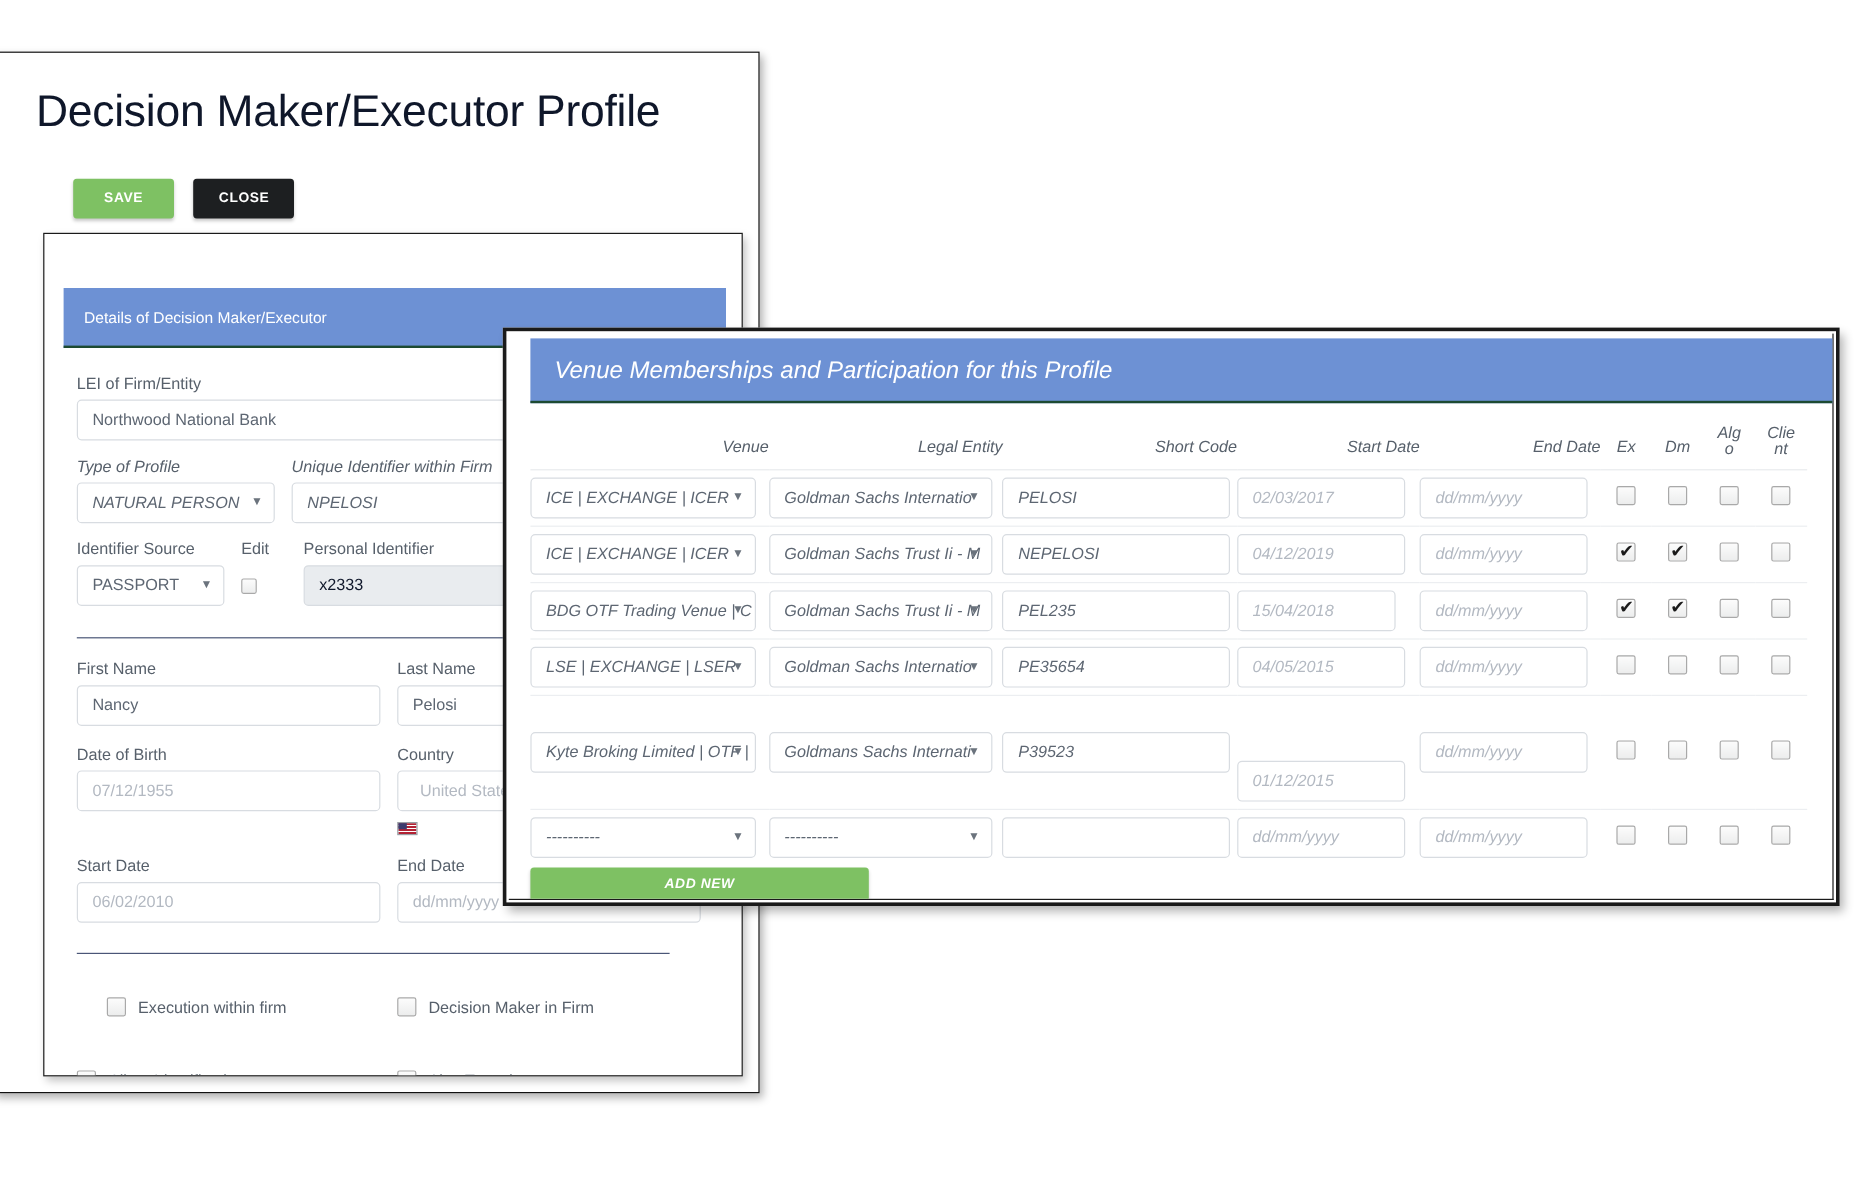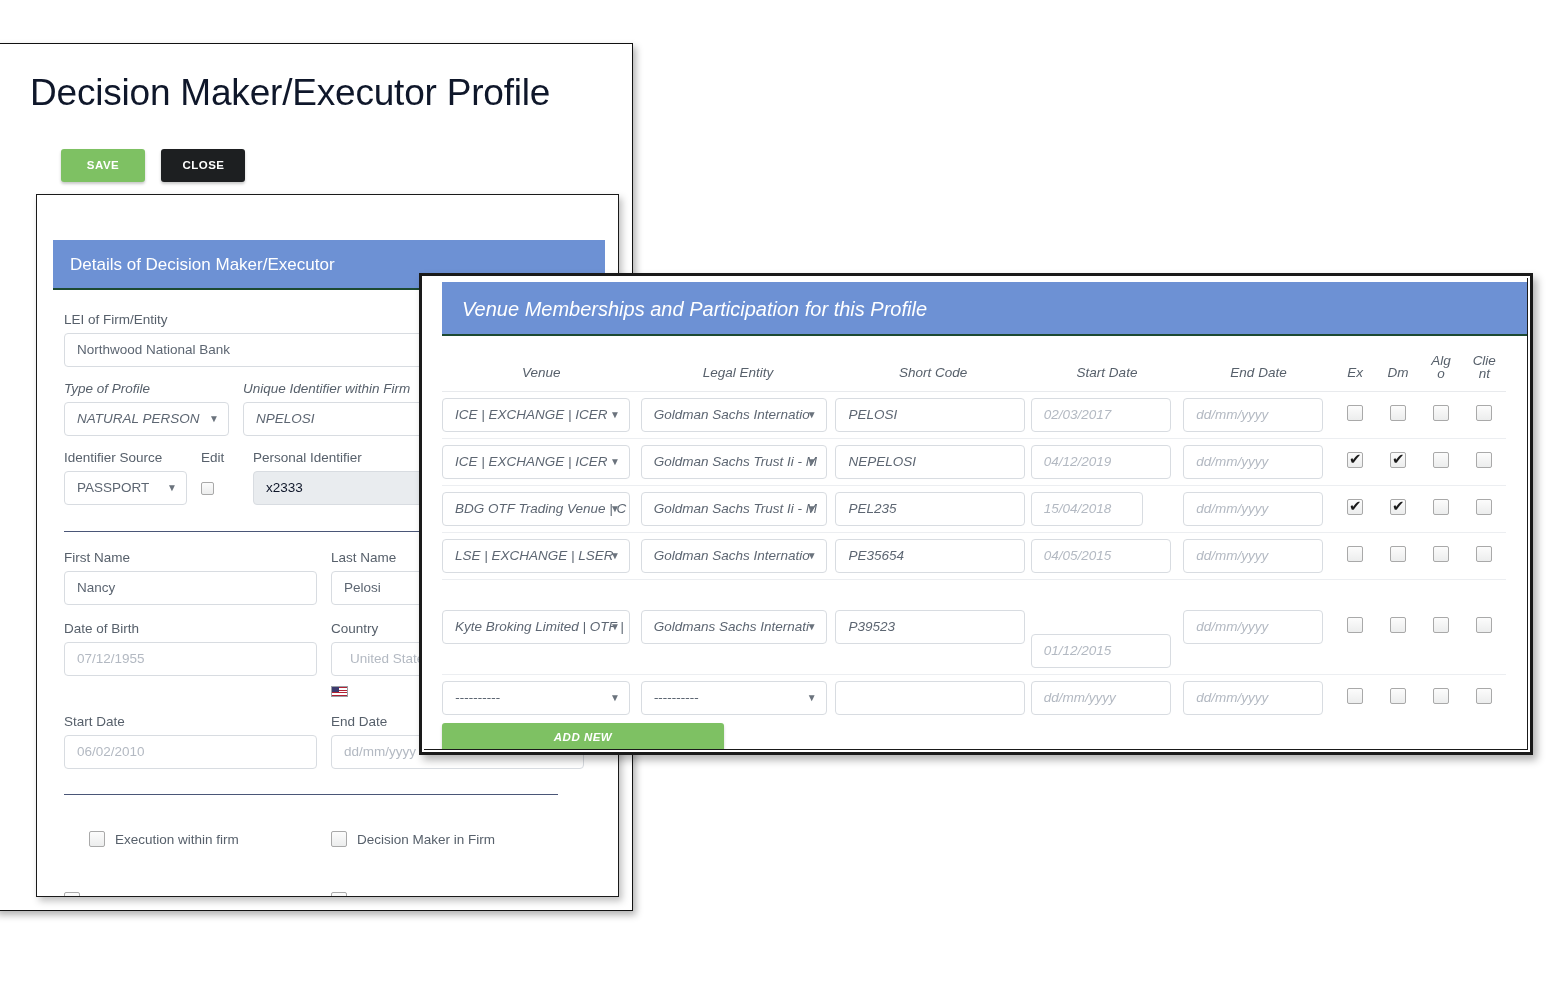--- a/index.html
+++ b/index.html
@@ -57,21 +57,21 @@
     background: #ffffff;
     border: 1px solid #1a1a1a;
     box-shadow: 3px 4px 7px rgba(0,0,0,0.25);
     overflow: hidden;
   }
   .left-card .hdr {
     position: absolute; left: 16px; top: 45px;
     width: 552px; height: 50px;
     background: #6d91d4;
     border-bottom: 2px solid #1d4a32;
-    color: #fff; font-size: 17px; line-height: 50px; padding-left: 17px;
+    color: #fff; font-size: 13px; line-height: 50px; padding-left: 17px;
   }
 
   .form-area { position: absolute; left: 0; top: 100px; width: 583px; }
 
   .lbl {
     font-size: 13.5px;
     color: #57606b;
     font-weight: 400;
     margin-bottom: 6px;
     display: block;
@@ -162,21 +162,21 @@
     position: absolute; left: 18px; top: 4px;
     width: 1086px; height: 54px;
     background: #6d91d4;
     border-bottom: 2px solid #1d4a32;
     color: #fff; font-size: 20px; line-height: 54px; padding-left: 20px;
   }
 
   table.venues { border-collapse: collapse; width: 1064px; margin-left: 18px; margin-top: 76px; }
   table.venues th {
     font-size: 13.5px; color: #57606b; font-weight: 400;
-    text-align: center; padding: 0 0 11px 0;
+    text-align: right; padding: 0 0 11px 0;
     border-bottom: 1px solid #e8eaed;
     vertical-align: bottom;
   }
   table.venues th.ctr { text-align: center; }
   table.venues td { padding: 6px 0; border-bottom: 1px solid #eceef1; }
   table.venues tr:last-child td { border-bottom: none; }
   td.cbcell { text-align: center; }
   td.cbcell .cbx { margin: 0 auto; }
 
   .add-new {
@@ -403,21 +403,21 @@
               <td>
                 <div class="fld sel" style="width: 188px;"><span>BDG OTF Trading Venue | C</span><span class="caret">▼</span></div>
               </td>
               <td>
                 <div class="fld sel" style="width: 186px;"><span>Goldman Sachs Trust Ii - M</span><span class="caret">▼</span></div>
               </td>
               <td>
                 <div class="fld" style="width: 190px;">PEL235</div>
               </td>
               <td>
-                <div class="fld ph" style="width: 112px;">15/04/2018</div>
+                <div class="fld ph" style="width: 132px;">15/04/2018</div>
               </td>
               <td>
                 <div class="fld ph" style="width: 140px;">dd/mm/yyyy</div>
               </td>
               <td class="cbcell"><span class="cbx checked"></span></td>
               <td class="cbcell"><span class="cbx checked"></span></td>
               <td class="cbcell"><span class="cbx"></span></td>
               <td class="cbcell"><span class="cbx"></span></td>
             </tr>
             <tr>

